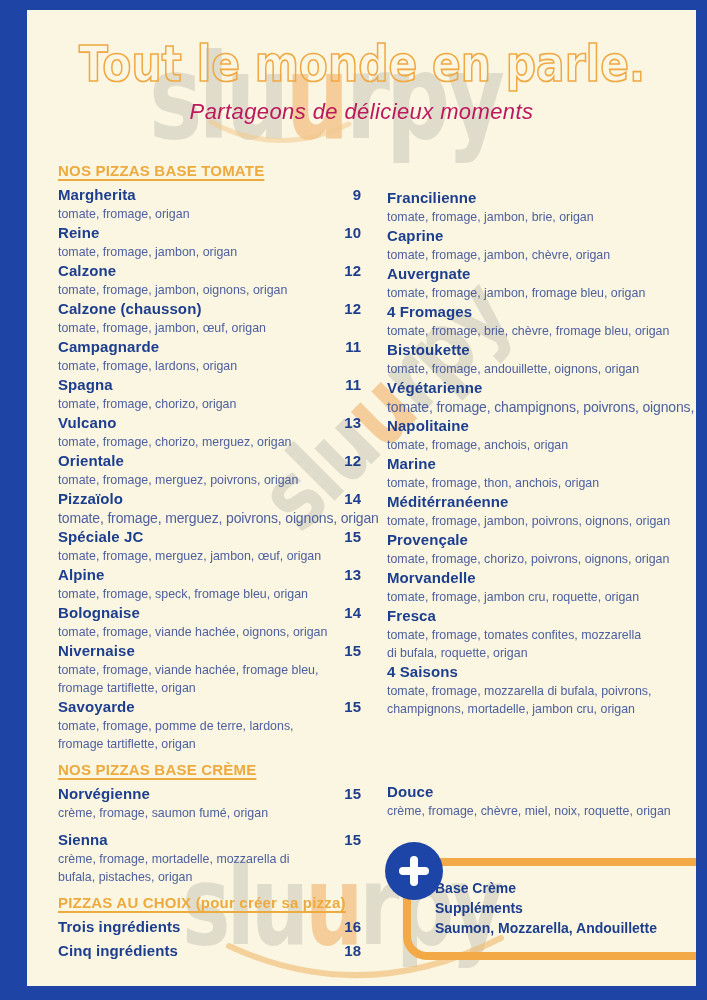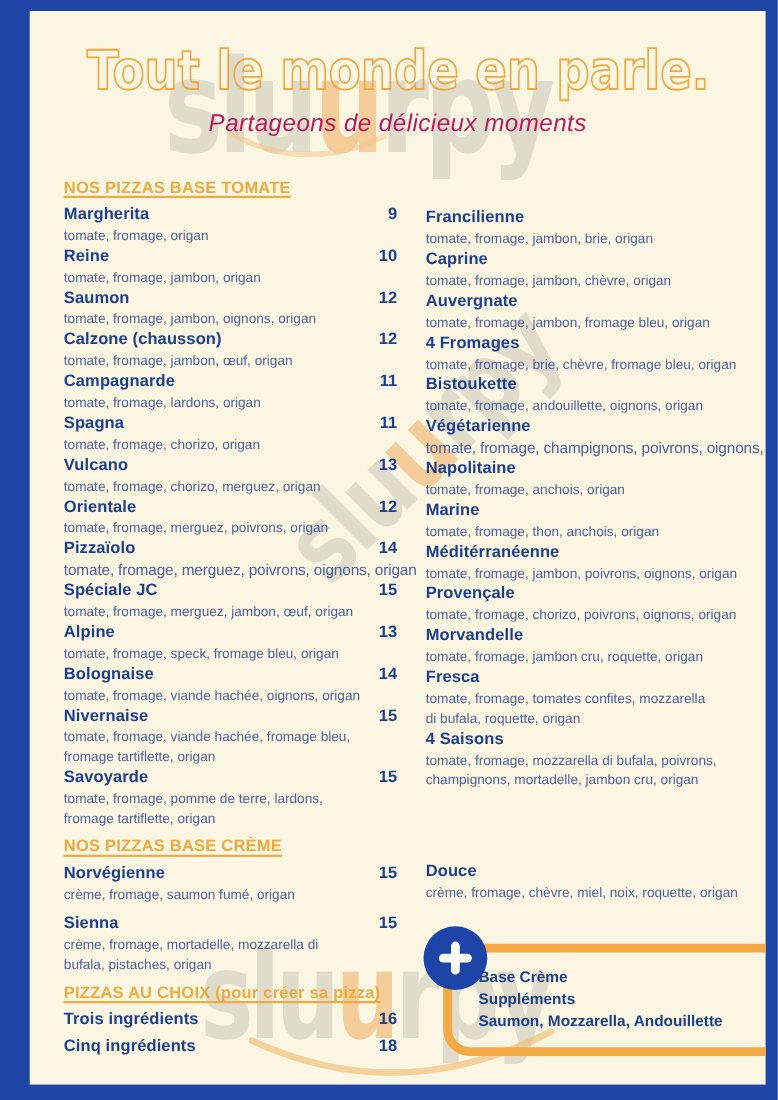--- a/index.html
+++ b/index.html
@@ -129,21 +129,21 @@
           <div class="item">
             <div class="item-head">
               <span class="item-name">Reine</span>
               <span class="item-price">10</span>
             </div>
             <div class="item-desc">tomate, fromage, jambon, origan</div>
           </div>
 
           <div class="item">
             <div class="item-head">
-              <span class="item-name">Saumon</span>
+              <span class="item-name">Calzone</span>
               <span class="item-price">12</span>
             </div>
             <div class="item-desc">tomate, fromage, jambon, oignons, origan</div>
           </div>
 
           <div class="item">
             <div class="item-head">
               <span class="item-name">Calzone (chausson)</span>
               <span class="item-price">12</span>
             </div>

